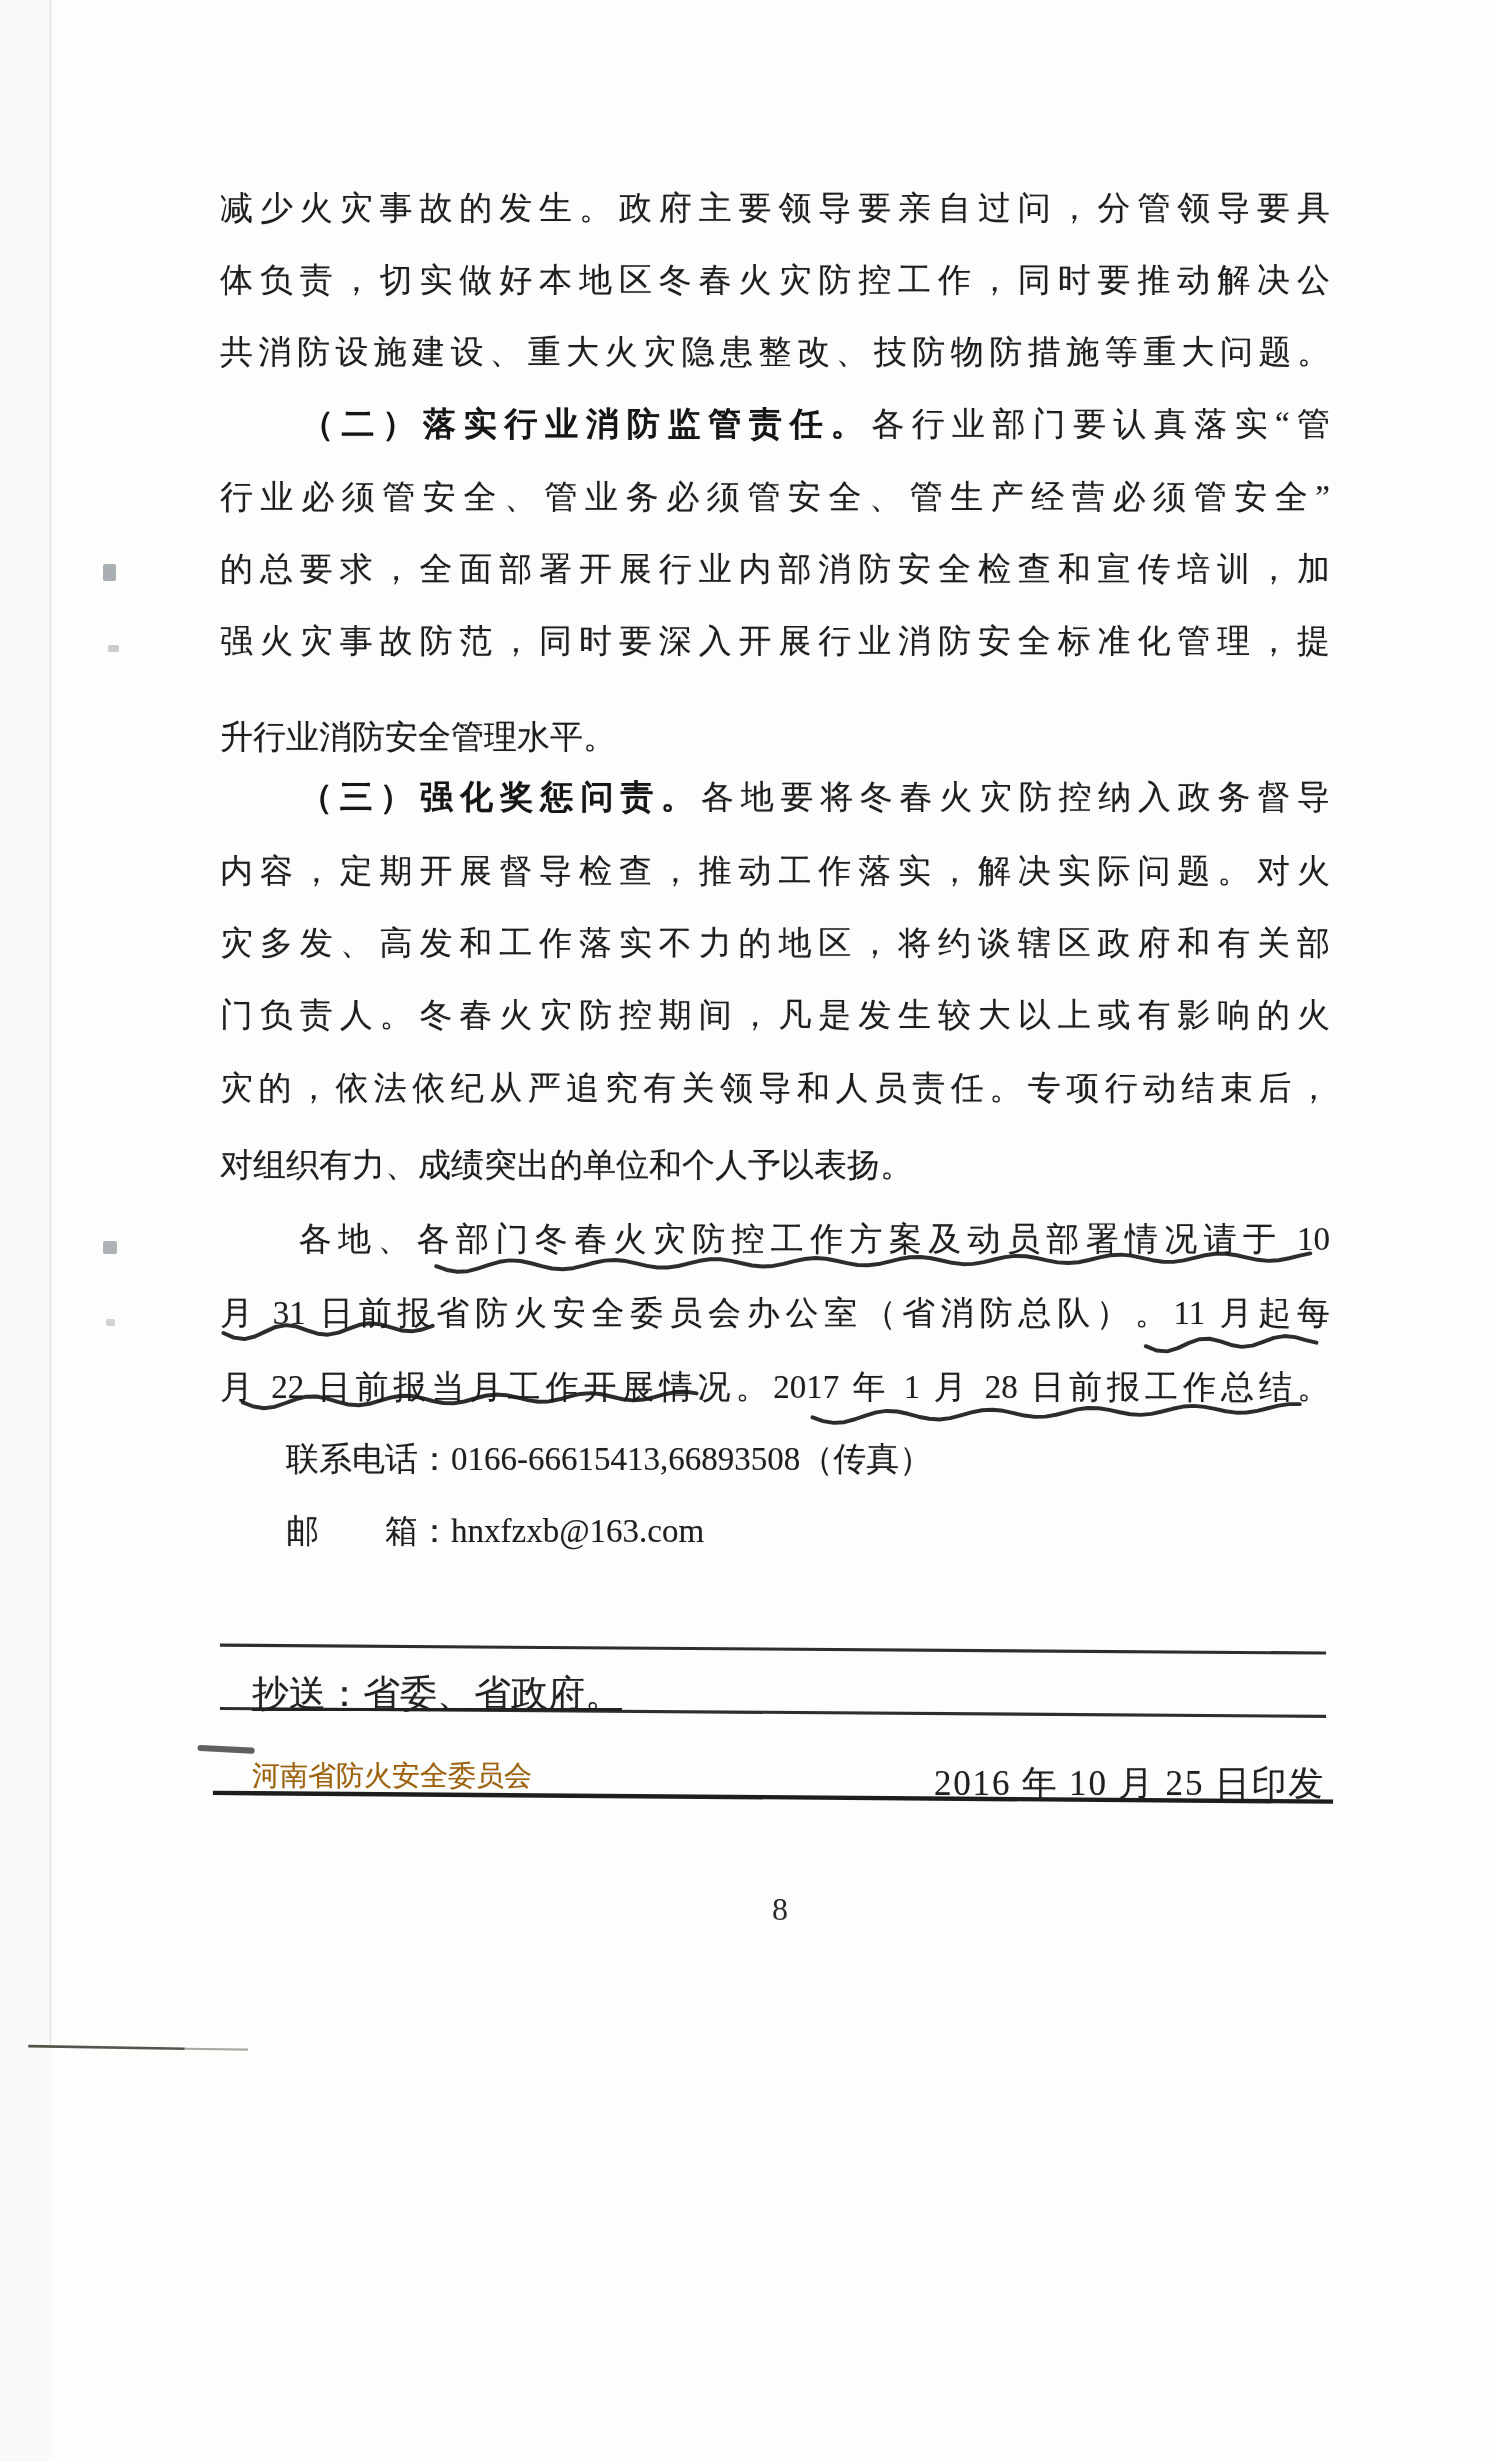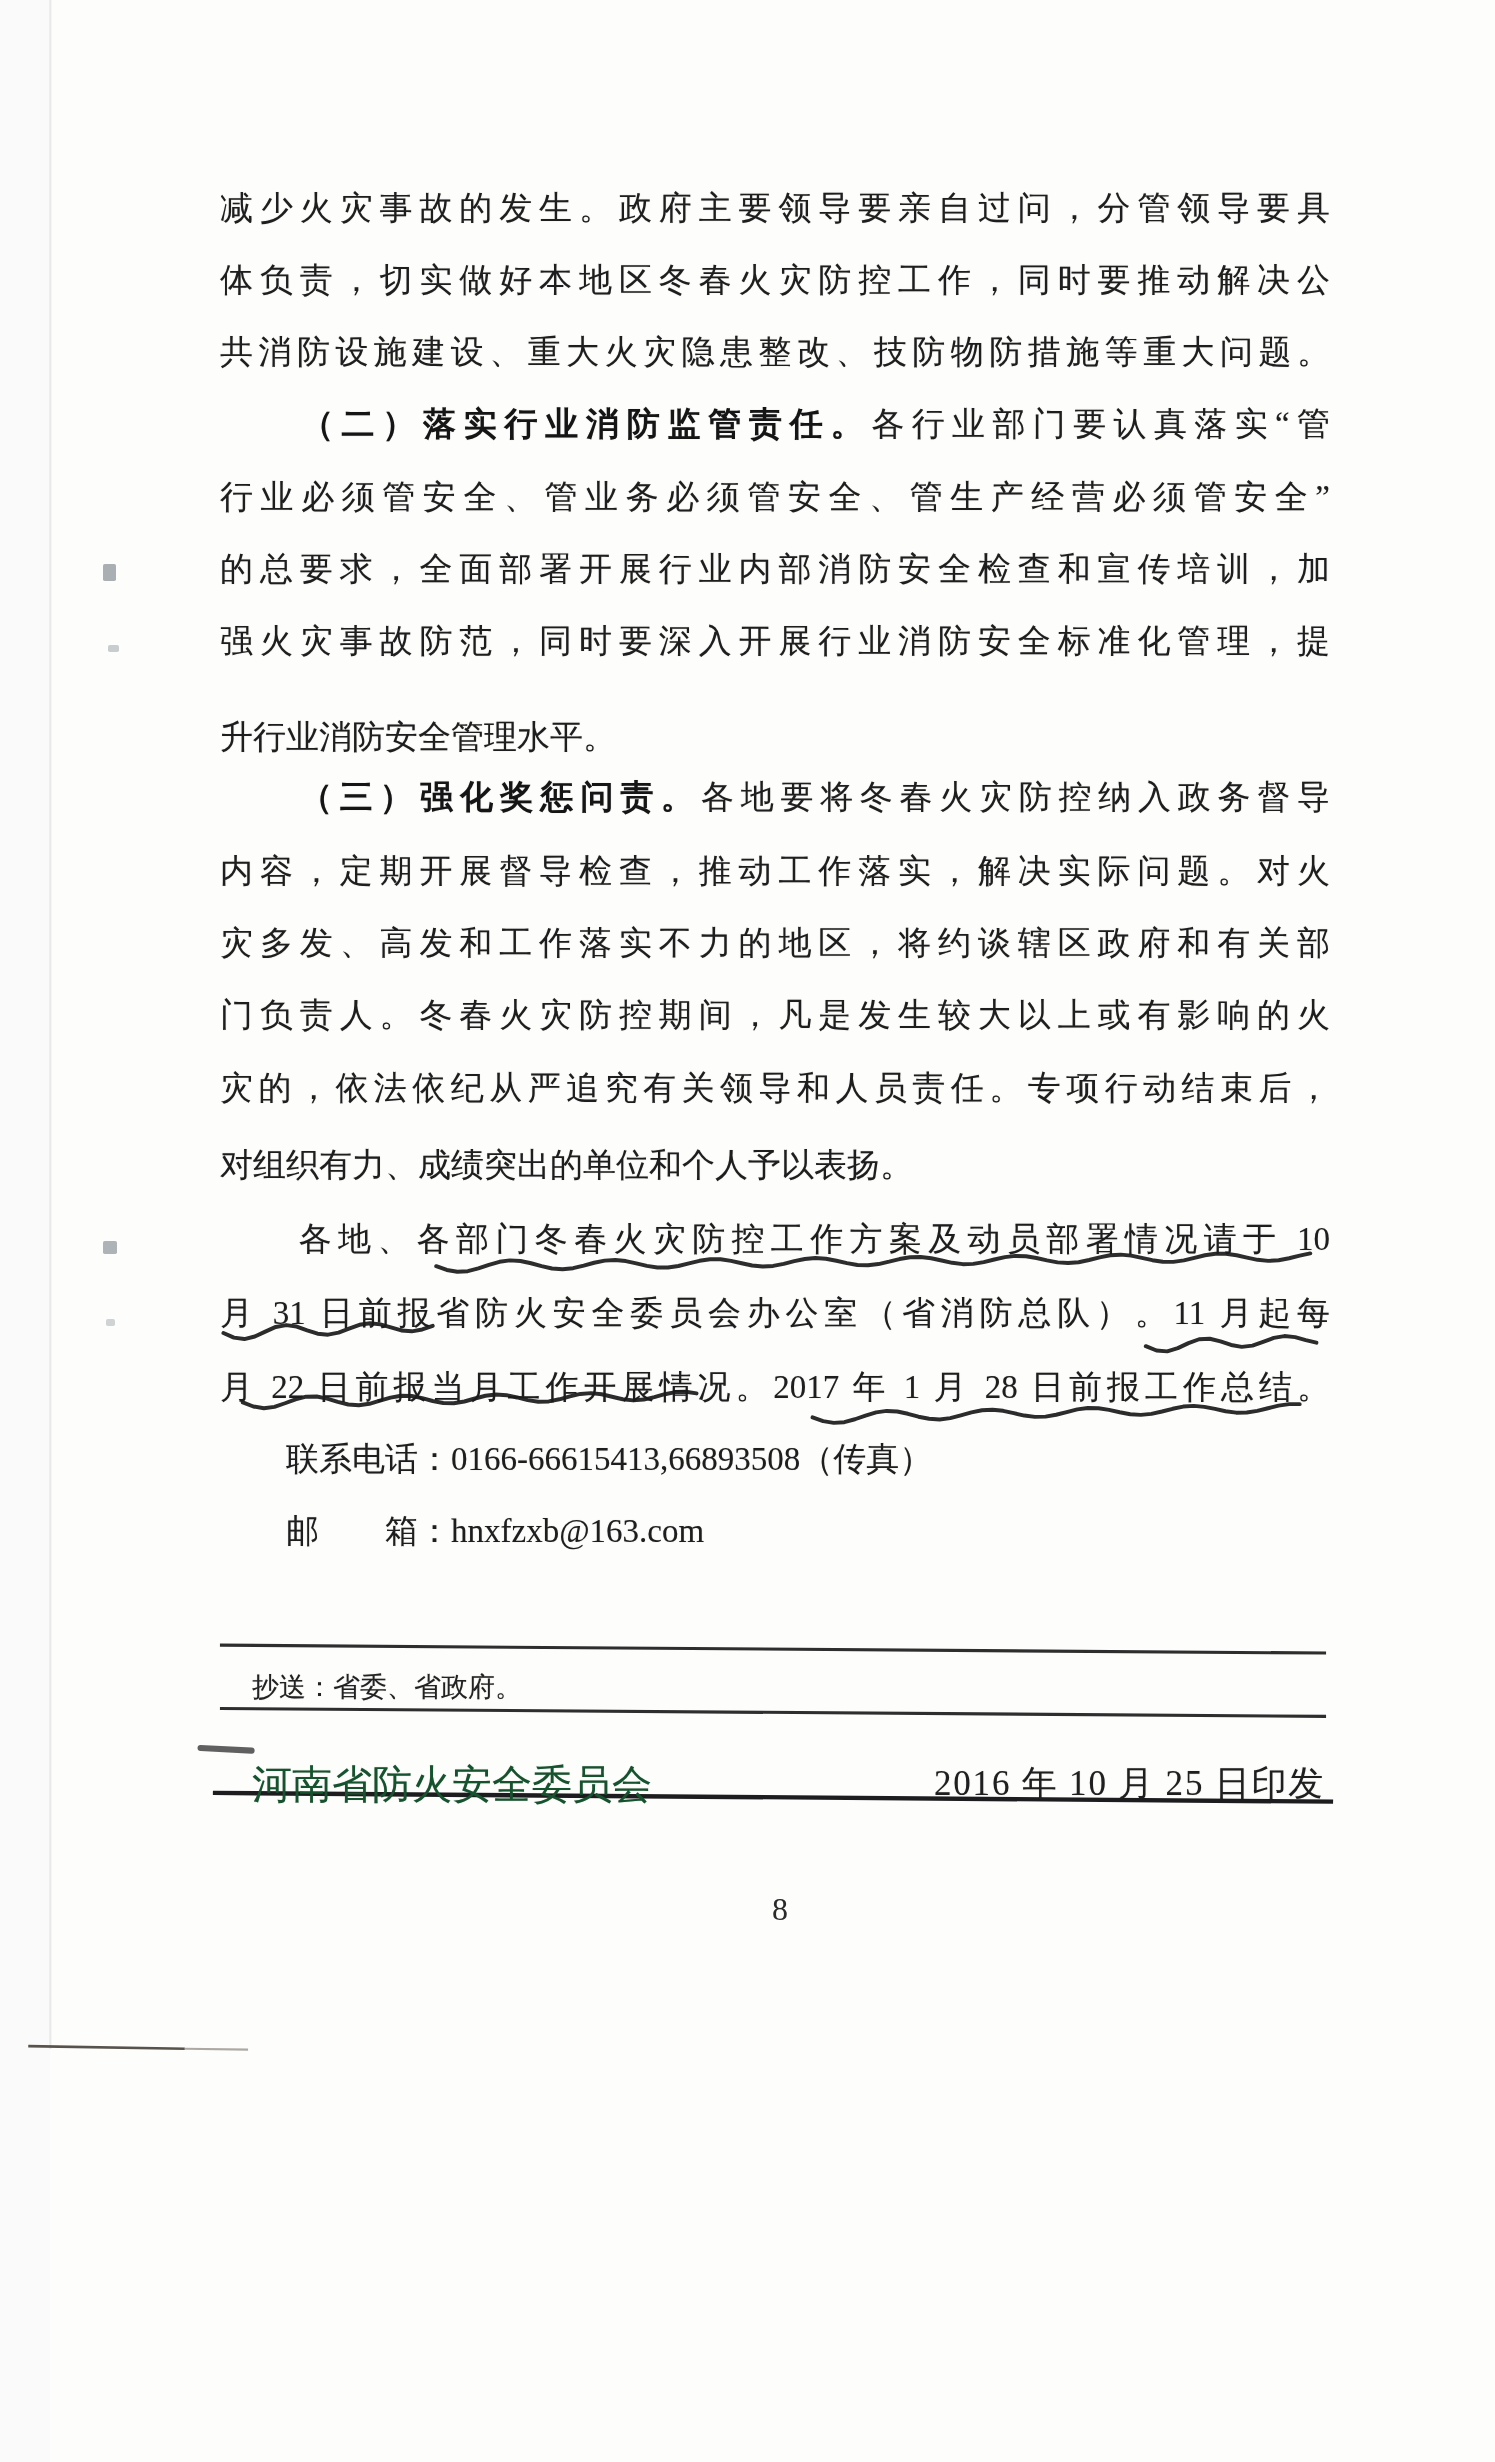--- a/index.html
+++ b/index.html
@@ -30,25 +30,26 @@
   }
   .bline.justify{
     white-space:normal;
     text-align:justify;
     text-align-last:justify;
   }
   .bline.left{text-align:left;}
   .bline b{font-weight:700;color:#151515;letter-spacing:0.4px;}
   
   .cc-line{
-    position:absolute;left:252px;top:1669px;font-size:27px;color:#222;
+    position:absolute;left:252px;top:1669px;font-size:37px;color:#222;
     text-shadow:0 0 0.9px rgba(40,40,40,0.35);
+    text-decoration:underline;
   }
   .issuer{
-    position:absolute;left:252px;top:1757px;font-size:40px;color:#14532d;
+    position:absolute;left:252px;top:1757px;font-size:28px;color:#a16207;
     text-shadow:0 0 0.9px rgba(40,40,40,0.35);
   }
   .issue-date{
     position:absolute;left:934px;top:1760px;font-size:35px;color:#1f1f1f;
     letter-spacing:1.8px;
     text-shadow:0 0 0.9px rgba(40,40,40,0.35);
   }
   .pagenum{
     position:absolute;left:749px;top:1891px;width:62px;text-align:center;
     font-size:32px;color:#2a2a2a;

